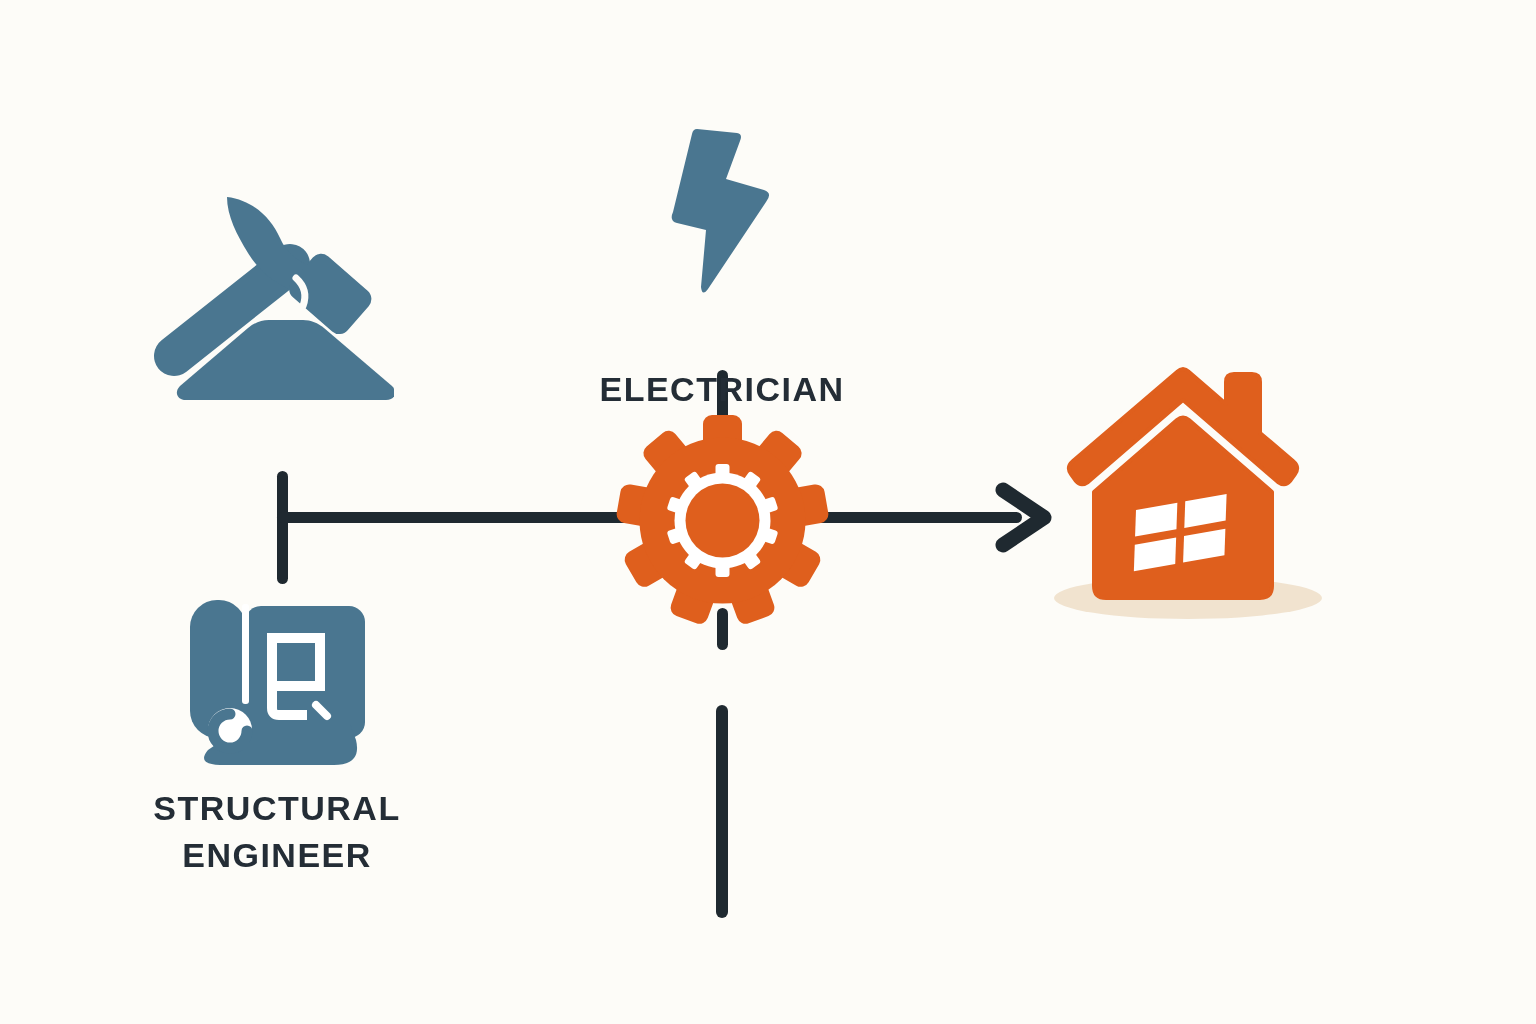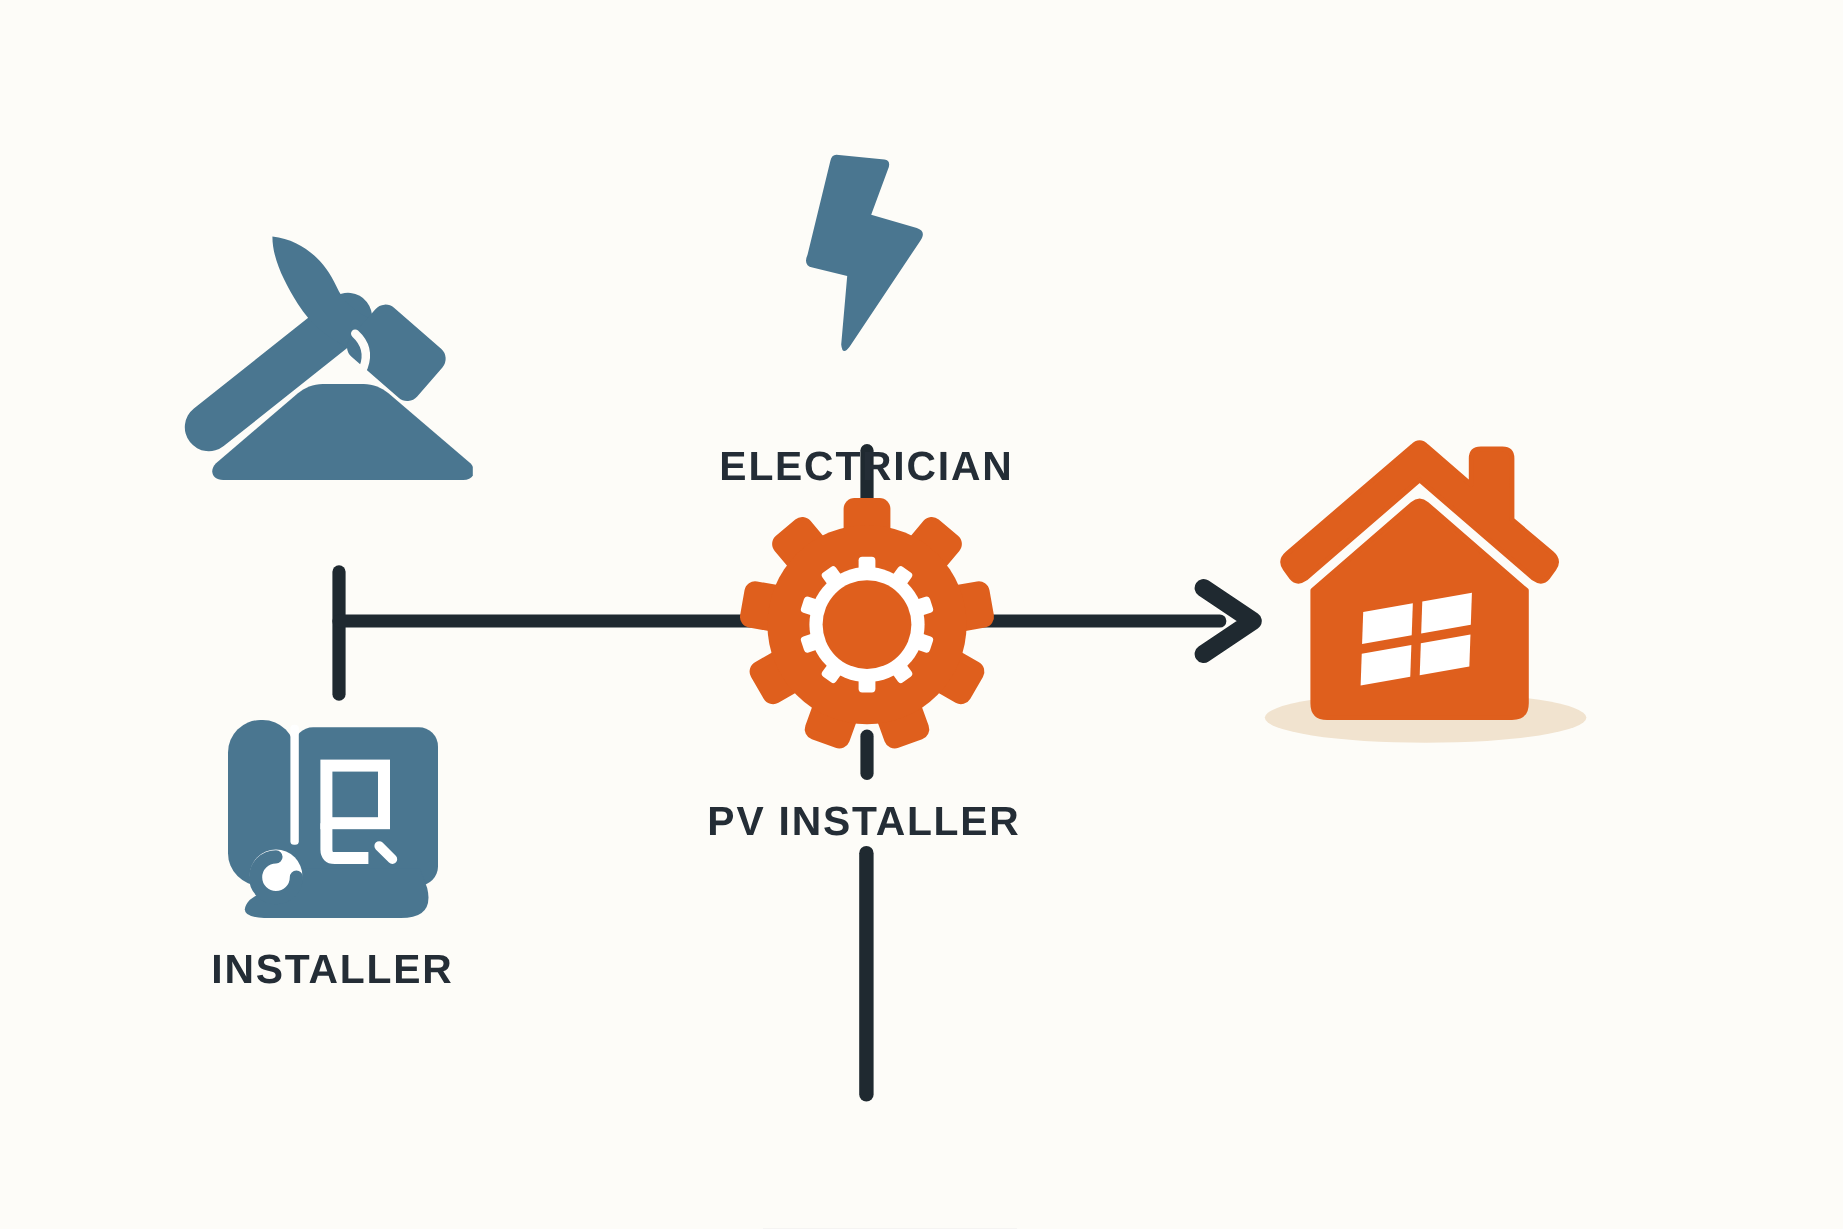--- a/index.html
+++ b/index.html
@@ -95,35 +95,35 @@
       <rect x="100.5" y="51" width="14" height="17" rx="3" transform="rotate(144 107.5 107.5)"></rect>
       <rect x="100.5" y="51" width="14" height="17" rx="3" transform="rotate(180 107.5 107.5)"></rect>
       <rect x="100.5" y="51" width="14" height="17" rx="3" transform="rotate(216 107.5 107.5)"></rect>
       <rect x="100.5" y="51" width="14" height="17" rx="3" transform="rotate(252 107.5 107.5)"></rect>
       <rect x="100.5" y="51" width="14" height="17" rx="3" transform="rotate(288 107.5 107.5)"></rect>
       <rect x="100.5" y="51" width="14" height="17" rx="3" transform="rotate(324 107.5 107.5)"></rect>
       <circle cx="107.5" cy="107.5" r="48"></circle>
     </g>
     <circle cx="107.5" cy="107.5" r="37" class="orange-fill"></circle>
   </svg>
-  <div class="label" style="left:570px;top:662px;width:300px;">PV INSTALLER</div>
 
   <svg class="icon" style="left:186px;top:592px;" width="182" height="178" viewBox="0 0 182 178">
     <rect x="59" y="14" width="120" height="132" rx="16" class="blue-fill"></rect>
     <rect x="4" y="8" width="56" height="138" rx="27" class="blue-fill"></rect>
     <rect x="56" y="12" width="7" height="100" rx="3" class="white-fill"></rect>
     <path class="blue-fill" d="M22,158 Q10,172 34,173 L148,173 Q176,173 170,148 L164,132 L60,132 Z"></path>
     <circle cx="44" cy="138" r="22" class="white-fill"></circle>
     <path d="M44,122 a17,17 0 1 0 17,17" fill="none" class="blue-stroke" stroke-width="11" stroke-linecap="round"></path>
     <rect x="86" y="46" width="48" height="48" fill="none" stroke="#ffffff" stroke-width="10"></rect>
     <path d="M86,94 L86,116 Q86,123 93,123 L121,123" fill="none" stroke="#ffffff" stroke-width="10"></path>
     <path d="M130,113 l11,11" fill="none" stroke="#ffffff" stroke-width="8" stroke-linecap="round"></path>
   </svg>
   <div class="label" style="left:117px;top:785px;width:320px;">
-    <span style="display:block">INSTALLER</span>
+    <span style="display:block">STRUCTURAL</span>
+    <span style="display:block">ENGINEER</span>
   </div>
 
   <div class="shadow-ellipse"></div>
   <svg class="icon" style="left:1062px;top:358px;" width="244" height="250" viewBox="0 0 244 250">
     <path class="orange-fill" stroke="var(--orange,#df5f1d)" stroke-width="4" stroke-linejoin="round" d="M115,14 Q121,8 127,14 L164,46 L164,24 Q164,16 172,16 L190,16 Q198,16 198,24 L198,75
          L231,103 Q238,109 233,116 L228,123 Q223,129 216,124 L121,42 L26,124 Q19,129 14,123
          L9,116 Q4,109 11,103 Z"></path>
     <path class="orange-fill" stroke="var(--orange,#df5f1d)" stroke-width="4" stroke-linejoin="round" d="M32,134 L115,62 Q121,57 127,62 L210,134 L210,228 Q210,240 198,240 L44,240 Q32,240 32,228 Z"></path>
     <g class="white-fill" transform="translate(74,152) rotate(-10) skewX(-12)">
       <rect x="0" y="0" width="42" height="26"></rect>

